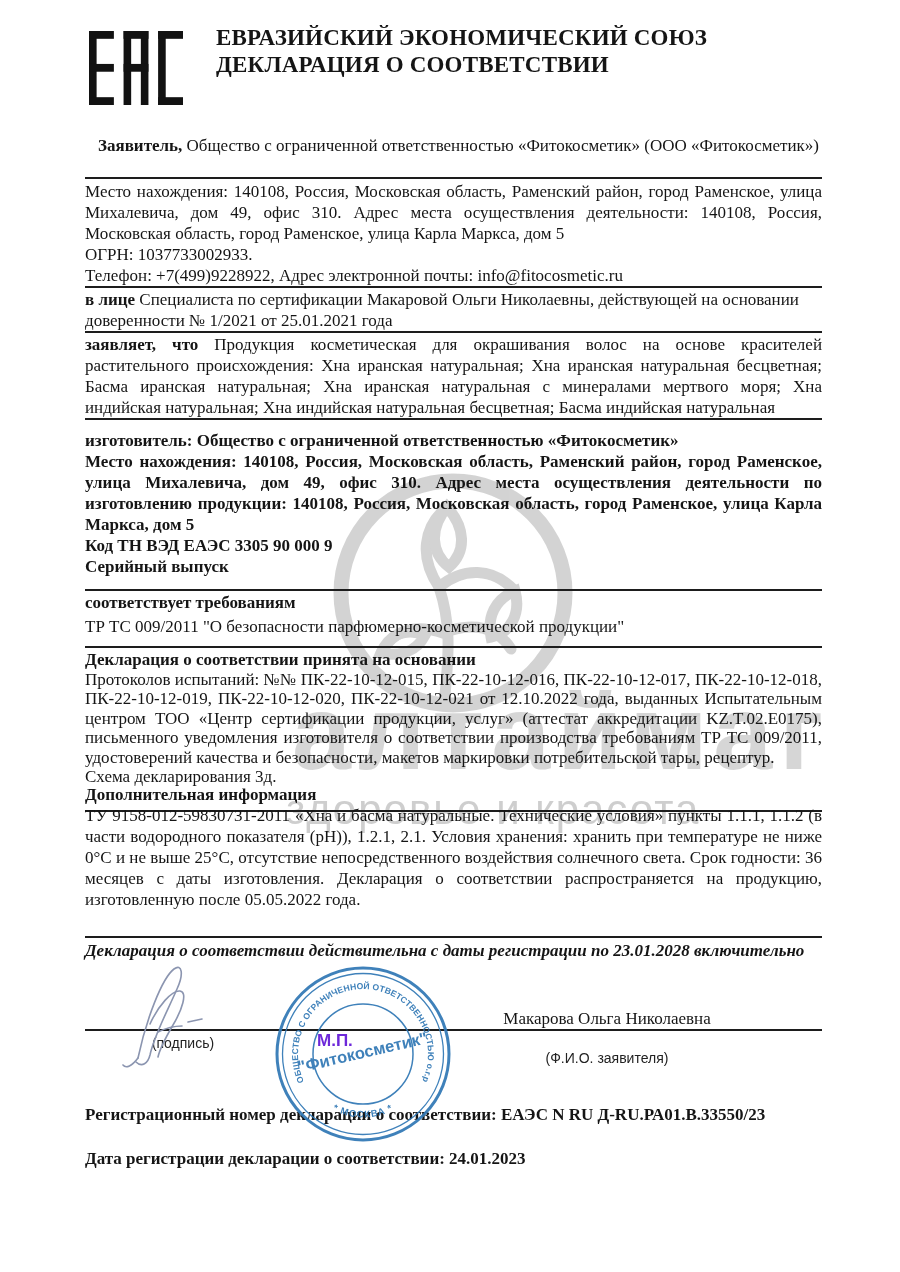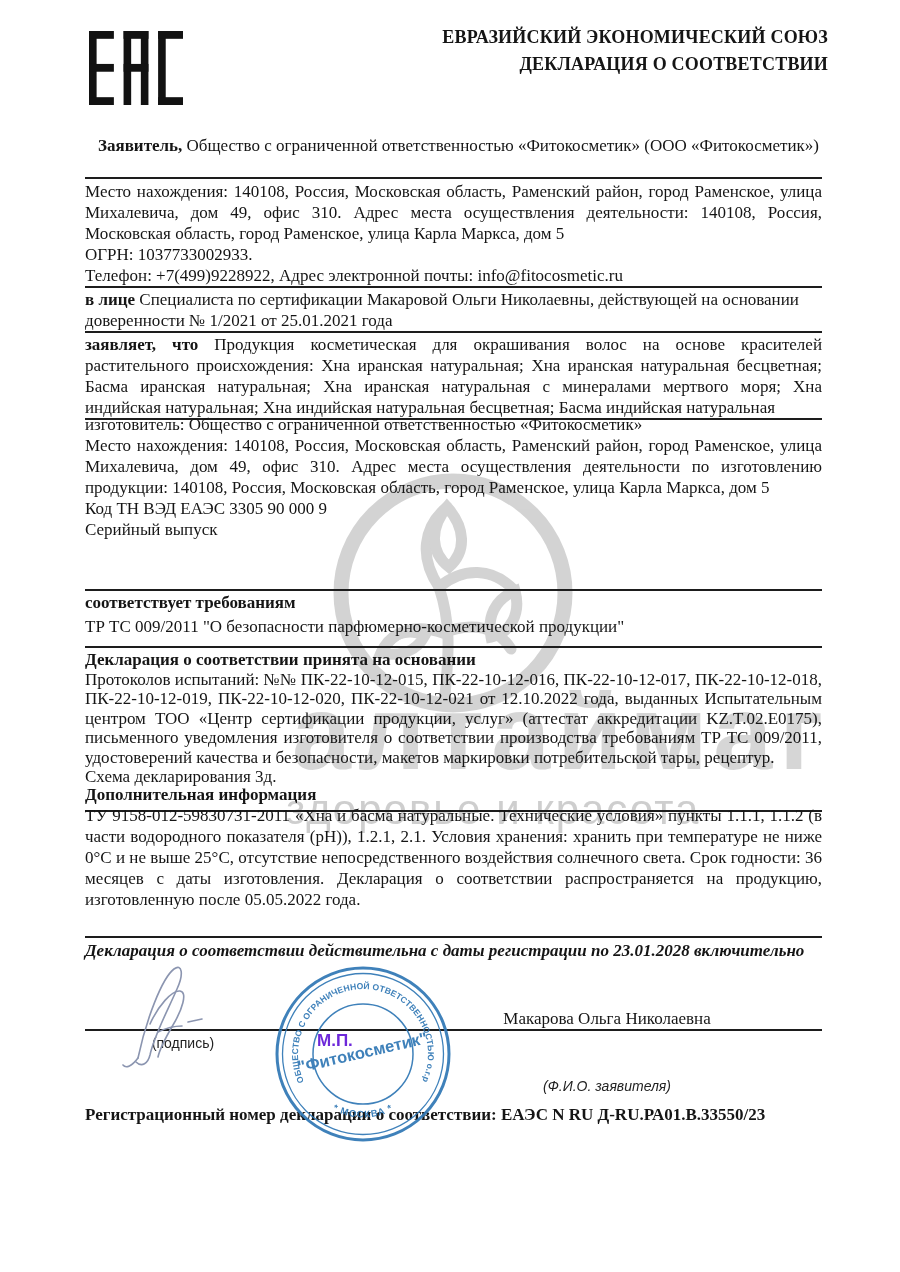--- a/index.html
+++ b/index.html
@@ -5,22 +5,22 @@
   html,body{margin:0;padding:0;background:#fff;}
   .page{position:relative;width:900px;height:1272px;background:#ffffff;
         font-family:"Liberation Serif",serif;color:#151515;overflow:hidden;}
   .abs{position:absolute;}
   .t{font-size:17px;line-height:21px;}
   .just{text-align:justify;}
   .b{font-weight:bold;}
   .rule{position:absolute;left:85px;width:737px;height:2px;background:#1d1d1d;}
   .thin{height:1.5px;}
   .col{left:85px;width:737px;}
-  .doc-title{left:200px;right:72px;top:24px;text-align:right;font-weight:bold;
-             font-size:18px;line-height:27px;letter-spacing:.2px;}
+  .doc-title{left:216px;right:72px;top:24px;text-align:left;font-weight:bold;
+             font-size:23px;line-height:27px;letter-spacing:.2px;}
   .caption{font-family:"Liberation Sans",sans-serif;font-size:14px;color:#222;text-align:center;}
   .name{font-size:17px;text-align:center;}
   .wm-brand{font-family:"Liberation Sans",sans-serif;font-weight:700;font-size:106px;
             color:#bcbcbc;letter-spacing:7px;opacity:.6;white-space:nowrap;}
   .wm-tag{font-family:"Liberation Sans",sans-serif;font-weight:400;font-size:42px;
           color:#c6c6c6;letter-spacing:2px;opacity:.85;white-space:nowrap;}
   .mp{font-family:"Liberation Sans",sans-serif;font-size:17px;color:#6d28d9;font-weight:bold;}
   .z0{z-index:0}.z1{z-index:1}.z2{z-index:2}.z3{z-index:3}
 </style>
 </head>
@@ -81,21 +81,21 @@
   <div class="abs z1 col t" style="top:289px;">
     <span class="b">в лице</span><span> Специалиста по сертификации Макаровой Ольги Николаевны, действующей на основании доверенности № 1/2021 от 25.01.2021 года</span>
   </div>
   <div class="rule" style="top:331px;"></div>
 
   <div class="abs z1 col t just" style="top:334px;">
     <span class="b">заявляет, что</span><span> Продукция косметическая для окрашивания волос на основе красителей растительного происхождения: Хна иранская натуральная; Хна иранская натуральная бесцветная; Басма иранская натуральная; Хна иранская натуральная с минералами мертвого моря; Хна индийская натуральная; Хна индийская натуральная бесцветная; Басма индийская натуральная</span>
   </div>
   <div class="rule" style="top:418px;"></div>
 
-  <div class="abs z1 col t" style="top:414px;">
+  <div class="abs z1 col t" style="top:430px;font-weight:bold;">
     <div>изготовитель: Общество с ограниченной ответственностью «Фитокосметик»</div>
     <div class="just">Место нахождения: 140108, Россия, Московская область, Раменский район, город Раменское, улица Михалевича, дом 49, офис 310. Адрес места осуществления деятельности по изготовлению продукции: 140108, Россия, Московская область, город Раменское, улица Карла Маркса, дом 5</div>
     <div>Код ТН ВЭД ЕАЭС 3305 90 000 9</div>
     <div>Серийный выпуск</div>
   </div>
   <div class="rule" style="top:589px;"></div>
 
   <div class="abs z1 col t b" style="top:592px;">соответствует требованиям</div>
   <div class="abs z1 col t" style="top:616px;">ТР ТС 009/2011 "О безопасности парфюмерно-косметической продукции"</div>
   <div class="rule" style="top:646px;"></div>
@@ -143,17 +143,18 @@
     <text font-family="Liberation Sans, sans-serif" font-size="9.5" font-weight="bold" fill="#3178b5" text-anchor="middle" letter-spacing="1">
       <textPath href="#cityPath" startOffset="50%">* МОСКВА *</textPath>
     </text>
     <text x="0" y="4" transform="rotate(-13)" text-anchor="middle" font-family="Liberation Sans, sans-serif" font-size="16.5" font-weight="bold" fill="#3178b5">"Фитокосметик"</text>
   </svg>
 
   <div class="abs z3 mp" style="left:317px;top:1031px;">М.П.</div>
 
   <div class="abs z1 caption" style="left:128px;top:1035px;width:110px;">(подпись)</div>
   <div class="abs z1 name" style="left:478px;top:1009px;width:258px;">Макарова Ольга Николаевна</div>
-  <div class="abs z1 caption" style="left:478px;top:1078px;width:258px;font-style:italic;">(Ф.И.О. заявителя)</div>
+  <div class="abs z1 caption" style="left:478px;top:1050px;width:258px;">(Ф.И.О. заявителя)</div>
 
   <div class="abs z1 col t b" style="top:1104px;">Регистрационный номер декларации о соответствии: ЕАЭС N RU Д-RU.РА01.В.33550/23</div>
+  <div class="abs z1 col t b" style="top:1148px;">Дата регистрации декларации о соответствии: 24.01.2023</div>
 
 </div>
 
 </body></html>

